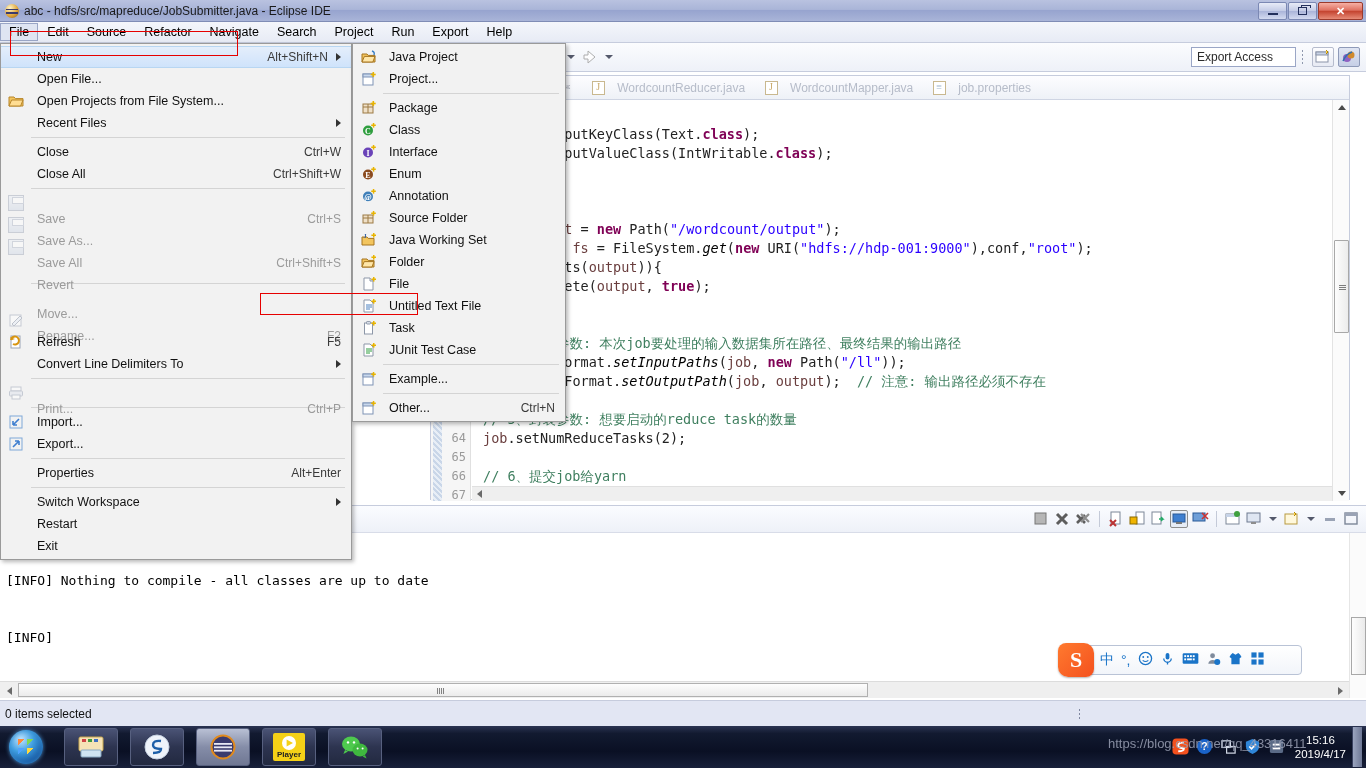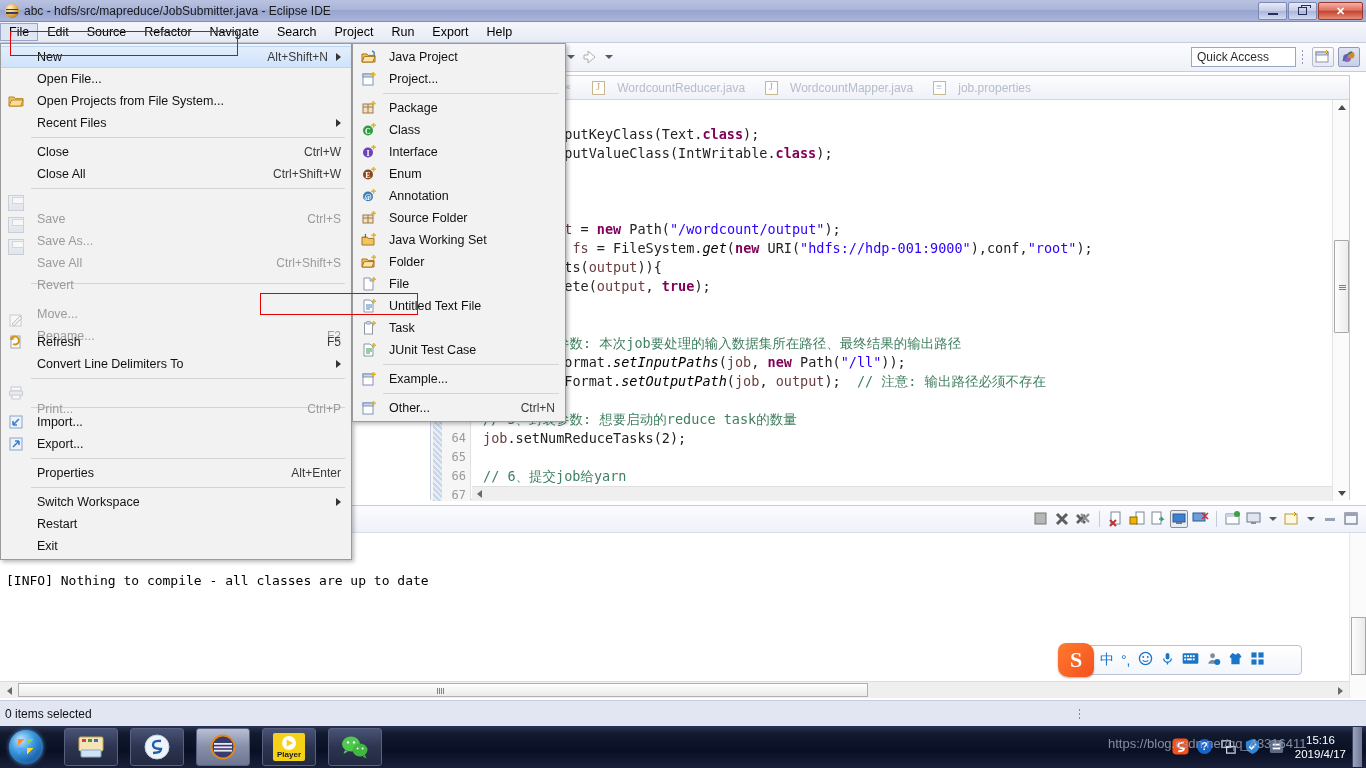--- a/index.html
+++ b/index.html
@@ -317,21 +317,21 @@
         </svg>
     </div>
     <div class="caret"></div>
     <div class="tb-icon">
       <svg width="20" height="20" viewBox="0 0 20 20">
           <path d="M8 4 L15 10 L8 16 L8 12 L4 12 L4 8 L8 8 Z" fill="#fff" stroke="#a0a0a0"></path>
         </svg>
     </div>
     <div class="caret"></div>
 
-    <div class="qa-box">Quick Access</div>
+    <div class="qa-box">Export Access</div>
     <div class="qa-dots"></div>
     <div class="perspect">
       <div class="persp-btn">
         <svg width="18" height="16" viewBox="0 0 18 16" style="margin:1px">
             <rect x="2" y="3" width="12" height="10" fill="#fff" stroke="#8a93a8"></rect>
             <rect x="2" y="3" width="12" height="3" fill="#c8d3e6" stroke="#8a93a8"></rect>
             <path d="M12 1 l2 2 l-2 2" fill="#ffd24d" stroke="#b58a00"></path>
           </svg>
       </div>
       <div class="persp-btn sel">
@@ -488,20 +488,21 @@
         <svg width="18" height="18">
             <rect x="3" y="3" width="12" height="11" fill="none" stroke="#7d8798" stroke-width="1.4"></rect>
             <rect x="3" y="3" width="12" height="3" fill="#9aa3b5"></rect>
           </svg>
       </div>
     </div>
   </div>
 
   <div class="console-body">
     <div>[INFO] Nothing to compile - all classes are up to date</div>
+    <div>[INFO]</div>
     
     
     
     
     
   </div>
 
   <div class="console-vs">
     <div class="vthumb2"></div>
   </div>

